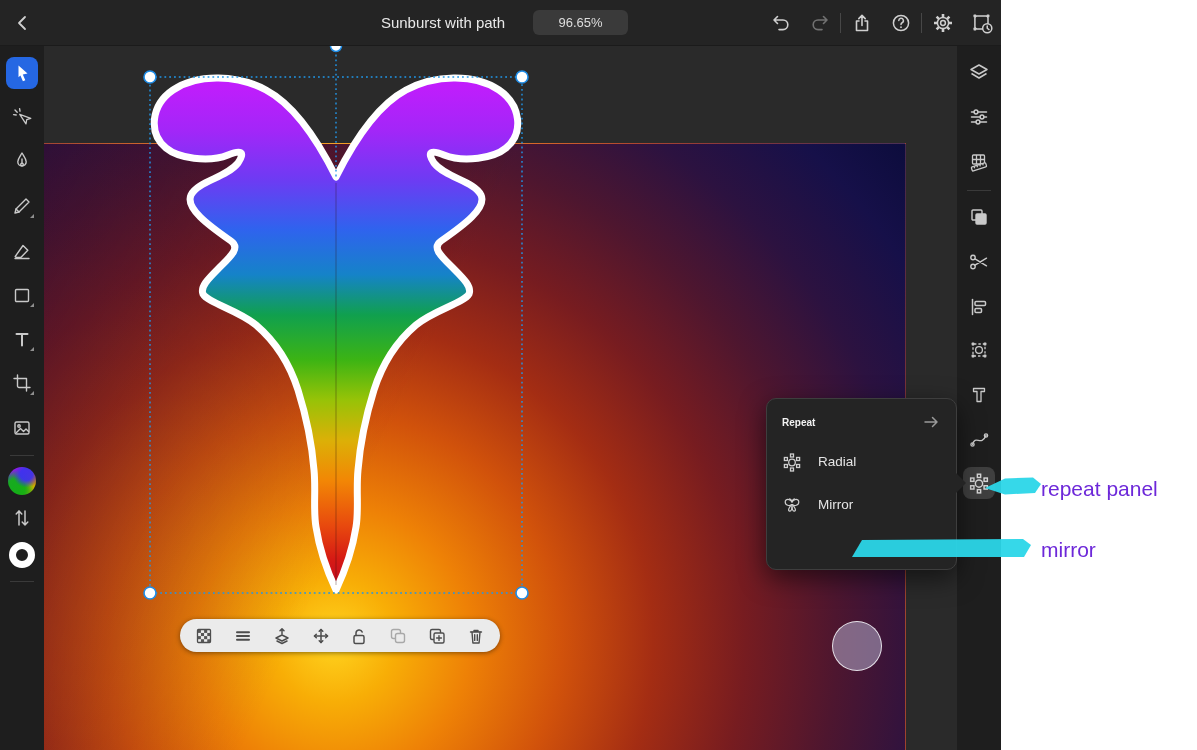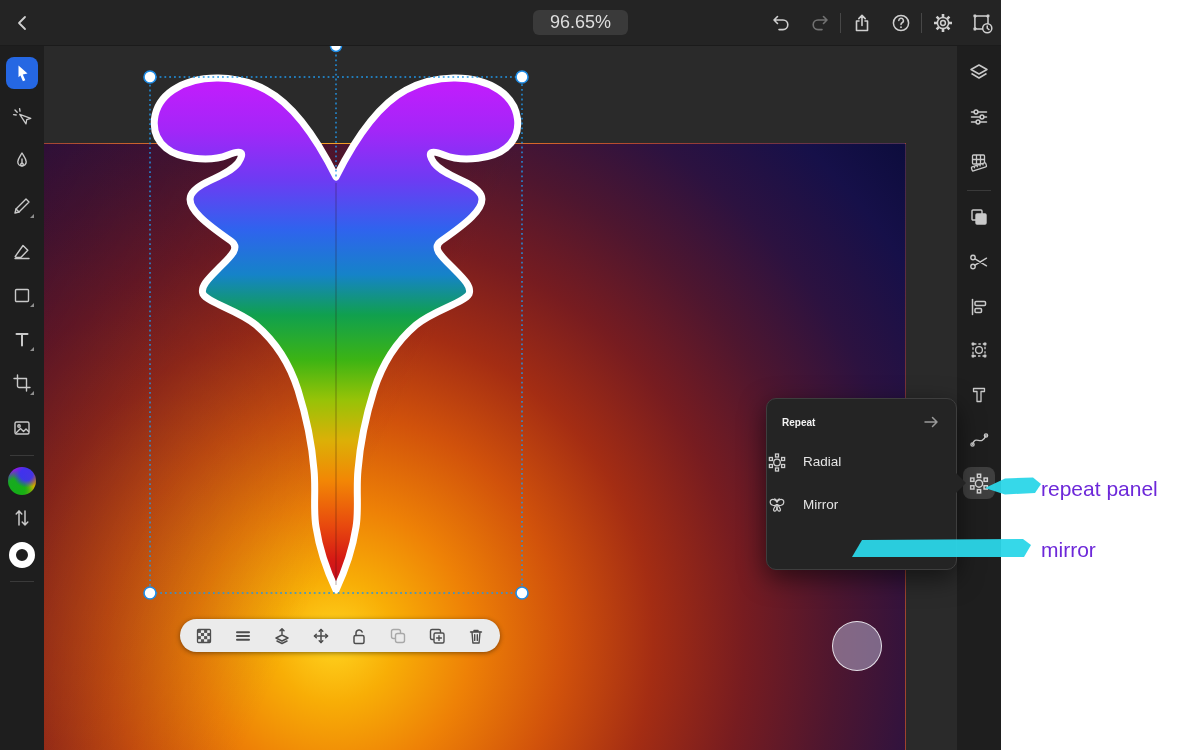--- a/index.html
+++ b/index.html
@@ -8,21 +8,21 @@
     background:#ffffff;font-family:"Liberation Sans",sans-serif;
     -webkit-font-smoothing:antialiased;
   }
   .app{position:absolute;left:0;top:0;width:1001px;height:750px;background:#2a2a2a;}
 
   
   .topbar{position:absolute;left:0;top:0;width:1001px;height:45px;background:#242424;border-bottom:1px solid #1b1b1b;z-index:20;}
   .tb-btn{display:flex;align-items:center;justify-content:center;height:45px;cursor:default;}
   .back-btn{position:absolute;left:8px;top:0;width:30px;}
   .doc-title{position:absolute;left:443px;top:0;transform:translateX(-50%);line-height:45px;font-size:15px;color:#e8e8e8;white-space:nowrap;}
-  .zoom-pill{position:absolute;left:533px;top:10px;width:95px;height:25px;background:#3a3a3a;border-radius:6px;color:#dedede;font-size:18px;text-align:center;line-height:25px;}
+  .zoom-pill{position:absolute;left:533px;top:10px;width:95px;height:25px;background:#3a3a3a;border-radius:6px;color:#dedede;font-size:13px;text-align:center;line-height:25px;}
   .tb-right{position:absolute;right:0;top:0;height:45px;display:flex;align-items:center;}
   .tb-right .tb-btn{width:39px;}
   .tb-sep{width:1px;height:20px;background:#474747;margin:0 1px;}
 
   
   .left-toolbar{position:absolute;left:0;top:45px;width:44px;height:705px;background:#1e1e1e;z-index:15;}
   .right-toolbar{position:absolute;left:957px;top:45px;width:44px;height:705px;background:#1e1e1e;z-index:15;}
   .tool{position:absolute;left:6px;width:32px;height:32px;border-radius:8px;display:flex;align-items:center;justify-content:center;}
   .tool.active-blue{background:#2567e3;}
   .tool.active-gray{background:#3f3f3f;}
@@ -57,21 +57,21 @@
   .touch-circle{position:absolute;left:788px;top:576px;width:50px;height:50px;border-radius:50%;
     background:rgba(178,172,202,0.55);border:1.5px solid rgba(248,248,252,0.85);box-sizing:border-box;z-index:9;}
 
   
   .popup{position:absolute;left:766px;top:398px;width:191px;height:172px;background:#242424;border:1px solid #3e3e3e;
     border-radius:10px;box-shadow:0 8px 26px rgba(0,0,0,0.55);z-index:40;box-sizing:border-box;}
   .popup-notch{position:absolute;right:-10px;top:74px;width:0;height:0;
     border-top:10px solid transparent;border-bottom:10px solid transparent;border-left:10px solid #242424;}
   .popup-header{display:flex;align-items:center;justify-content:space-between;padding:13px 15px 8px 15px;}
   .popup-title{font-size:10px;font-weight:bold;color:#f2f2f2;}
-  .popup-item{display:flex;align-items:center;height:43px;gap:16px;}
+  .popup-item{display:flex;align-items:center;height:43px;padding-left:15px;gap:16px;}
   .popup-item-label{font-size:13.5px;color:#e4e4e4;}
 
   
   .annot-layer{position:absolute;left:0;top:0;width:1197px;height:750px;pointer-events:none;z-index:80;}
   .annot-text{position:absolute;font-size:21px;color:#6d28d9;white-space:nowrap;}
   .annot-repeat{left:1041px;top:477px;}
   .annot-mirror{left:1041px;top:538px;}
   svg{display:block;}
 </style>
 </head>
@@ -187,20 +187,21 @@
 
     <div class="touch-circle"></div>
   </div>
 
   <div class="topbar">
     <div class="tb-btn back-btn">
       <svg width="22" height="22" viewBox="0 0 22 22" fill="none" stroke="#cfcfcf" stroke-width="1.8" stroke-linecap="round" stroke-linejoin="round">
         <path d="M13 5 L7 11 L13 17"></path>
       </svg>
     </div>
+    <div class="doc-title">Sunburst with path</div>
     <div class="zoom-pill">96.65%</div>
 
     <div class="tb-right">
       <div class="tb-btn">
         <svg width="22" height="22" viewBox="0 0 22 22" fill="none" stroke="#cfcfcf" stroke-width="1.6" stroke-linecap="round" stroke-linejoin="round">
           <path d="M7.5 4.5 L4 8 L7.5 11.5 M4 8 H13 a4.8 4.8 0 0 1 0 9.6 H9"></path>
         </svg>
       </div>
       <div class="tb-btn">
         <svg width="22" height="22" viewBox="0 0 22 22" fill="none" stroke="#cfcfcf" stroke-width="1.6" stroke-linecap="round" stroke-linejoin="round" opacity="0.45">

